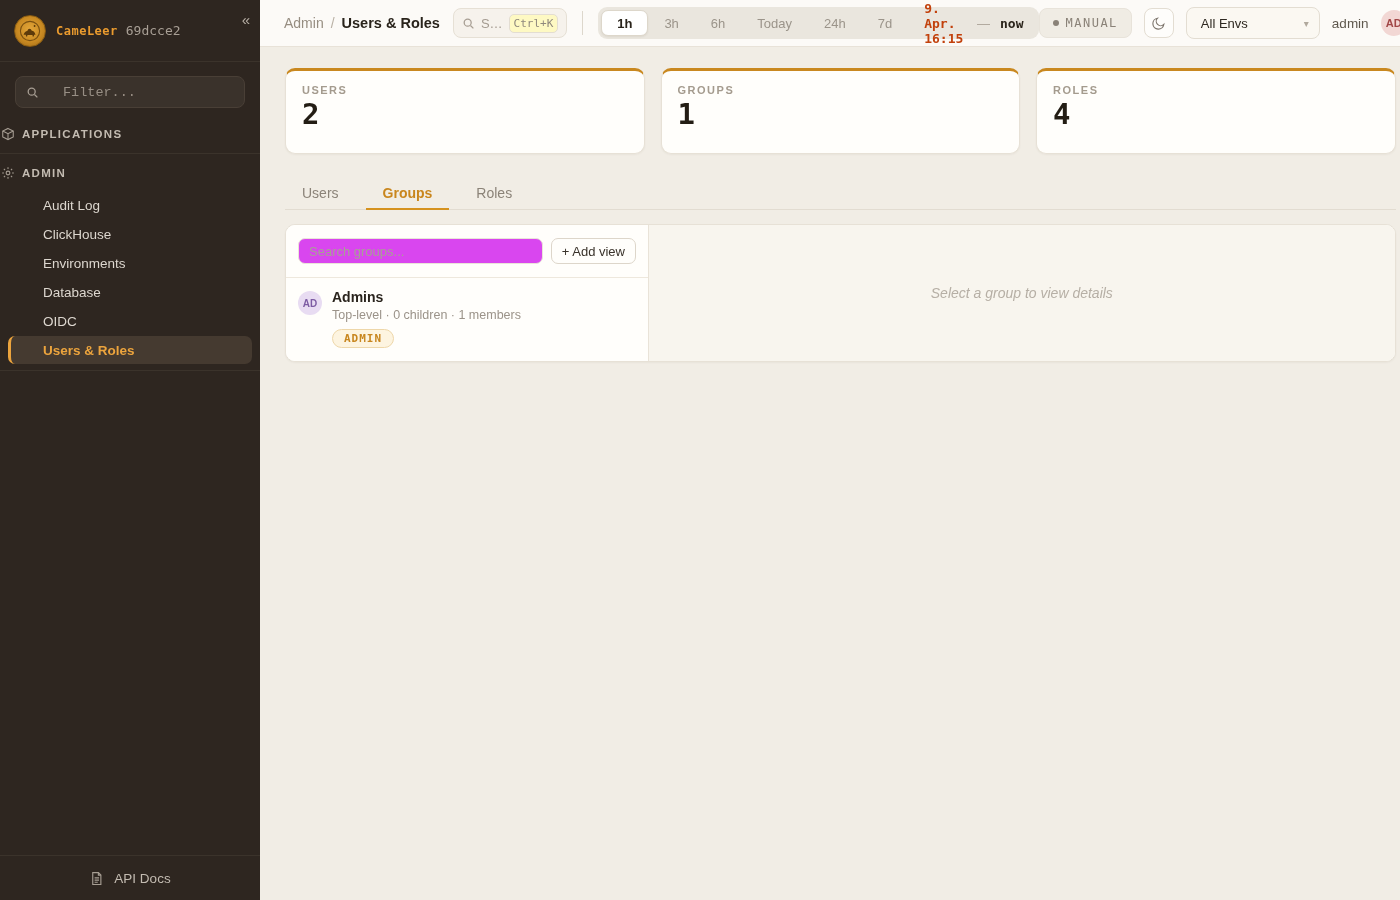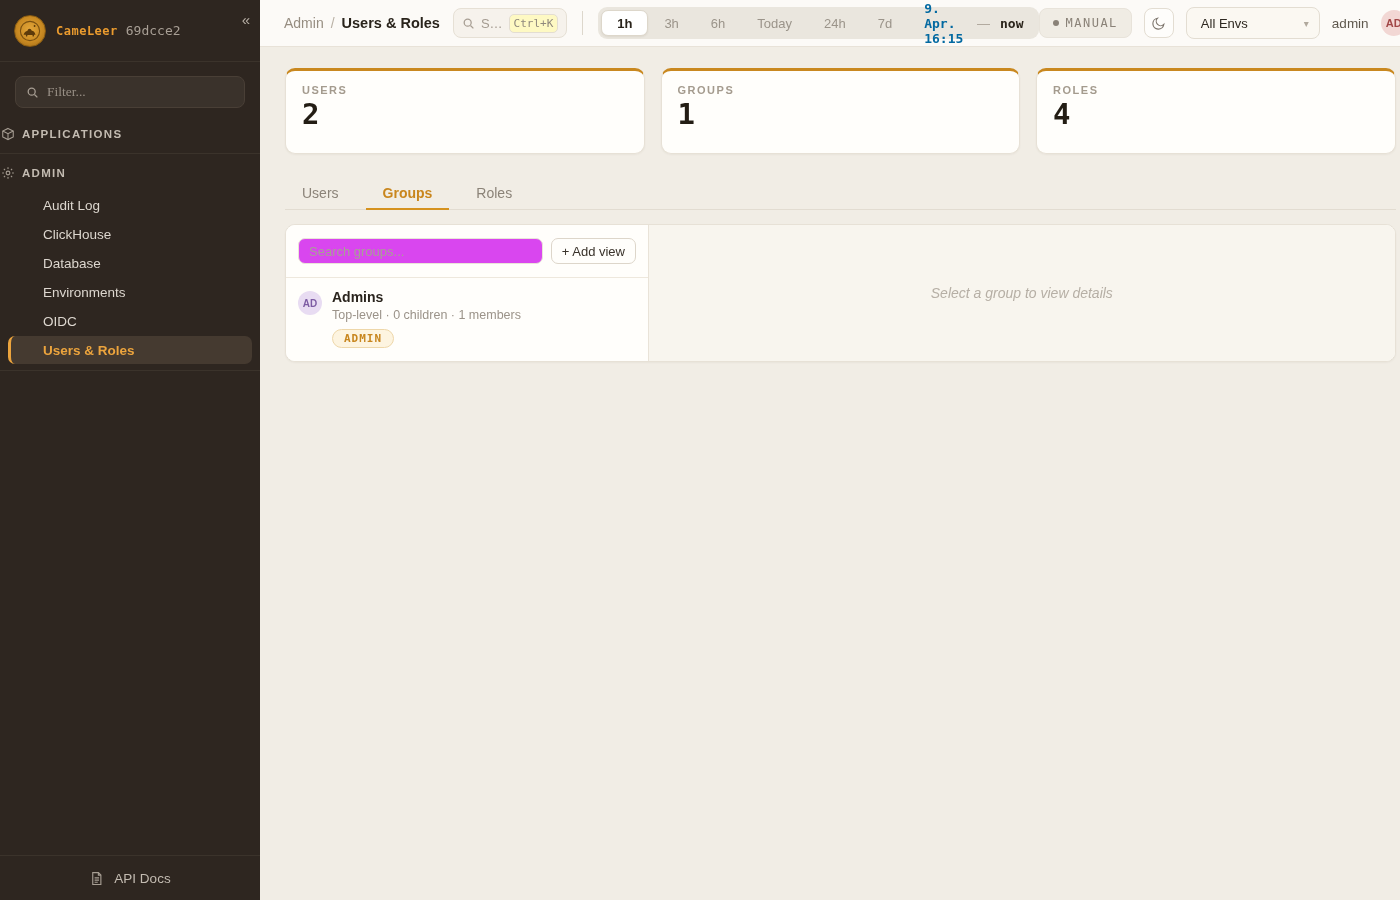--- a/index.html
+++ b/index.html
@@ -45,21 +45,22 @@
   .sb-filter-wrap { padding:14px 15px 10px; }
   .sb-filter {
     display:flex; align-items:center; gap:8px;
     height:32px; background:#3a322b; border:1px solid #49403
 7; border:1px solid #493f36;
     border-radius:8px; padding:0 10px;
   }
   .sb-filter input {
     background:transparent; border:none; outline:none;
     color:#a3a3a3; font-size:13.5px; width:100%;
-    font-family:Liberation Serif, serif;
+    font-family:Liberation Mono, monospace;
+    margin-left:16px;
   }
   .sb-filter input::placeholder { color:#988f85; }
   .sb-section-header {
     display:flex; align-items:center; gap:7px;
     padding:9px 1px; font-size:11.5px; font-weight:bold;
     letter-spacing:1.3px; color:#c3bbb1;
   }
   .sb-divider { border-top:1px solid #3b332b; margin:3px 0; }
   .sb-items { padding:2px 8px; }
   .sb-item {
@@ -111,21 +112,21 @@
     height:26px; padding:0 15px; display:flex; align-items:center;
     font-size:13px; color:#9b948a; cursor:pointer; border-radius:7px;
     background:transparent; border:1px solid transparent;
   }
   .time-seg.active {
     background:#ffffff; border:1px solid #ddd7cb; color:#29231a;
     font-weight:bold; box-shadow:0 1px 2px rgba(60,50,30,0.08);
   }
   .time-from {
     font-family:"DejaVu Sans Mono", monospace; font-size:13px; font-weight:bold;
-    color:#0369a1; padding:0 10px 0 16px; cursor:pointer;
+    color:#c2410c; padding:0 10px 0 16px; cursor:pointer;
   }
   .time-dash { color:#aba397; font-size:13px; }
   .time-to {
     font-family:"DejaVu Sans Mono", monospace; font-size:13px; font-weight:bold;
     color:#2b241b; padding:0 12px 0 10px; cursor:pointer;
   }
   .tb-right { margin-left:auto; display:flex; align-items:center; gap:12px; }
   .manual-btn {
     height:30px; padding:0 13px; background:#f0ece4; border:1px solid #e8e3da;
     border-radius:8px; display:flex; align-items:center; gap:7px;
@@ -271,22 +272,22 @@
         <circle cx="12" cy="12" r="3.2"></circle>
         <path d="M12 2v3 M12 19v3 M2 12h3 M19 12h3 M4.9 4.9l2.1 2.1 M17 17l2.1 2.1 M19.1 4.9 L17 7 M7 17l-2.1 2.1"></path>
       </svg>
     </span>
     <span>ADMIN</span>
   </div>
 
   <nav class="sb-items">
     <div class="sb-item">Audit Log</div>
     <div class="sb-item">ClickHouse</div>
+    <div class="sb-item">Environments</div>
     <div class="sb-item">Database</div>
-    <div class="sb-item">Environments</div>
     <div class="sb-item">OIDC</div>
     <div class="sb-item active">Users &amp; Roles</div>
   </nav>
 
   <div class="sb-divider"></div>
   <div class="sb-spacer"></div>
 
   <div class="sb-footer">
     <span class="icon-muted">
       <svg width="15" height="15" viewBox="0 0 24 24" fill="none" stroke="currentColor" stroke-width="1.8">

